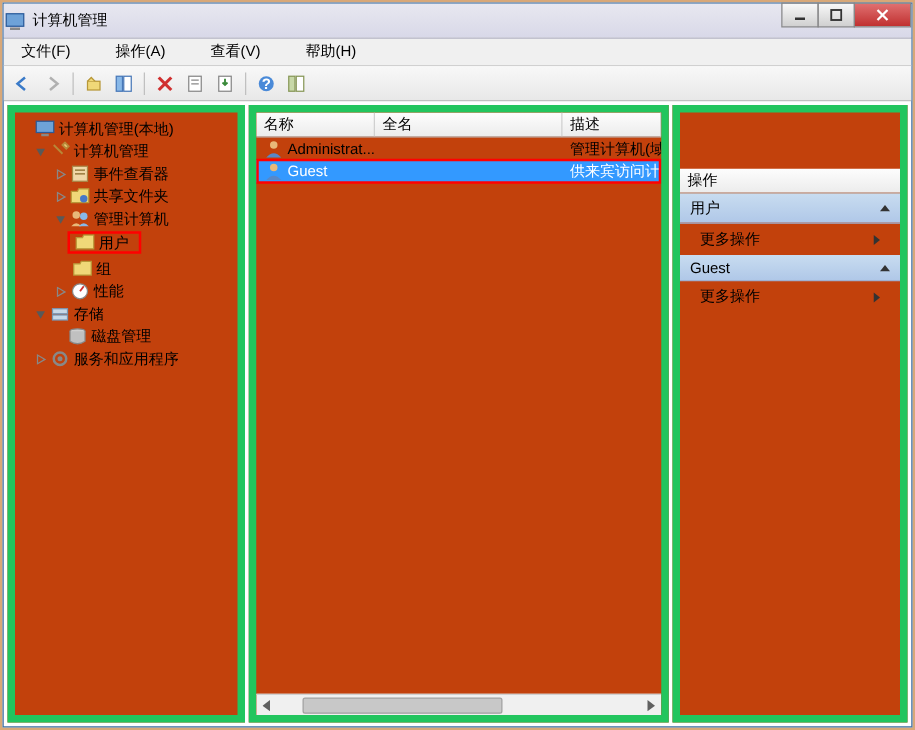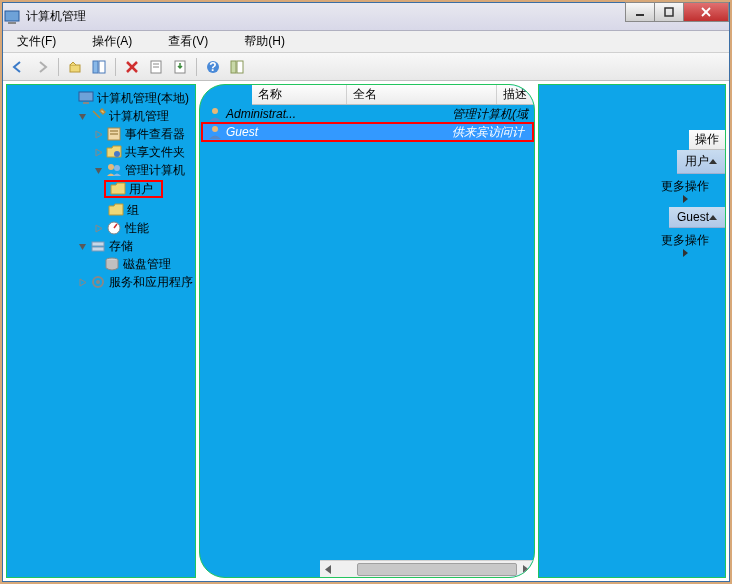--- a/index.html
+++ b/index.html
@@ -11,42 +11,42 @@
 .winbtns { position: absolute; right: 0; top: -1px; display: flex; }
 .winbtn { width: 30px; height: 20px; border: 1px solid #888; background: linear-gradient(#f8f8f8,#d0d0d0); display: flex; align-items: center; justify-content: center; margin-left: -1px; cursor: pointer; }
 .winbtn.close { background: linear-gradient(#e07070,#c03030); width: 46px; border-top-right-radius: 0; }
 .winbtn svg { width: 10px; height: 10px; }
 .menubar { height: 22px; display: flex; align-items: center; padding: 2px 6px; background: #f0f0f0; border-bottom: 1px solid #d0d0d0; gap: 20px; }
 .menuitem { padding: 2px 8px; cursor: pointer; }
 .toolbar { height: 28px; background: linear-gradient(#f8f8f8,#e8e8e8); border-bottom: 1px solid #c0c0c0; display: flex; align-items: center; padding: 0 4px; gap: 2px; }
 .tbtn { width: 22px; height: 22px; display: flex; align-items: center; justify-content: center; cursor: pointer; border: 1px solid transparent; }
 .tsep { width: 1px; height: 18px; background: #c0c0c0; margin: 0 3px; }
 .content { flex: 1; display: flex; padding: 3px; gap: 3px; overflow: hidden; }
-.panel { border: 1px solid #22c55e; background: #0ea5e9; display: flex; flex-direction: column; overflow: hidden; align-items: flex-end; }
+.panel { border: 6px solid #22c55e; background: #c2410c; display: flex; flex-direction: column; overflow: hidden; }
 .tree-panel { width: 190px; }
-.list-panel { flex: 1; border-radius: 26px; }
+.list-panel { flex: 1; }
 .action-panel { width: 188px; }
 .tree { padding: 4px 2px; overflow: auto; flex: 1; }
 .tree-row { display: flex; align-items: center; height: 18px; padding: 1px 0; cursor: pointer; white-space: nowrap; }
 .expander { width: 12px; height: 12px; display: flex; align-items: center; justify-content: center; margin-right: 2px; cursor: pointer; }
 .expander.none { visibility: hidden; }
 .ticon { width: 16px; height: 16px; margin-right: 3px; flex-shrink: 0; }
 .redbox { border: 2px solid #ff0000; }
 .list-header { height: 20px; background: linear-gradient(#fdfdfd,#ececec); border-bottom: 1px solid #c0c0c0; display: flex; }
 .list-header .col { border-right: 1px solid #d0d0d0; padding: 2px 6px; display: flex; align-items: center; }
 .list-body { flex: 1; overflow: auto; position: relative; }
 .list-row { display: flex; height: 18px; align-items: center; cursor: pointer; }
-.list-row .col { padding: 15px 6px; overflow: hidden; white-space: nowrap; display: flex; align-items: center; font-style: italic; }
+.list-row .col { padding: 15px 6px; overflow: hidden; white-space: nowrap; display: flex; align-items: center; }
 .list-row.selected { background: #3399ff; color: #fff; }
 .col.c1 { width: 95px; }
 .col.c2 { width: 150px; }
 .col.c3 { flex: 1; }
 .action-header { height: 20px; background: linear-gradient(#fdfdfd,#ececec); border-bottom: 1px solid #c0c0c0; padding: 2px 6px; display: flex; align-items: center; margin-top: 45px; }
 .action-section { background: linear-gradient(#c8dcf0,#b0c8e8); padding: 3px 8px; display: flex; align-items: center; justify-content: space-between; border-bottom: 1px solid #a0b0d0; cursor: pointer; }
-.action-item { padding: 4px 16px; display: flex; align-items: center; justify-content: space-between; cursor: pointer; flex-direction: column; }
+.action-item { padding: 4px 16px; display: flex; align-items: center; justify-content: space-between; cursor: pointer; }
 .caret { width: 0; height: 0; border-left: 4px solid transparent; border-right: 4px solid transparent; border-bottom: 5px solid #333; }
 .caret-right { width: 0; height: 0; border-top: 4px solid transparent; border-bottom: 4px solid transparent; border-left: 5px solid #333; }
 .scrollbar-h { height: 17px; background: #f0f0f0; border-top: 1px solid #d0d0d0; display: flex; align-items: center; }
 .scrollbar-h .thumb { height: 13px; background: #c8c8c8; border: 1px solid #a0a0a0; border-radius: 2px; margin-left: 20px; width: 160px; }
 .scrollbar-h .arrow { width: 17px; height: 15px; display: flex; align-items:center; justify-content:center;}
 .red-highlight { position: absolute; border: 2px solid #ff0000; pointer-events: none; }
 </style>
 </head>
 <body>
 

